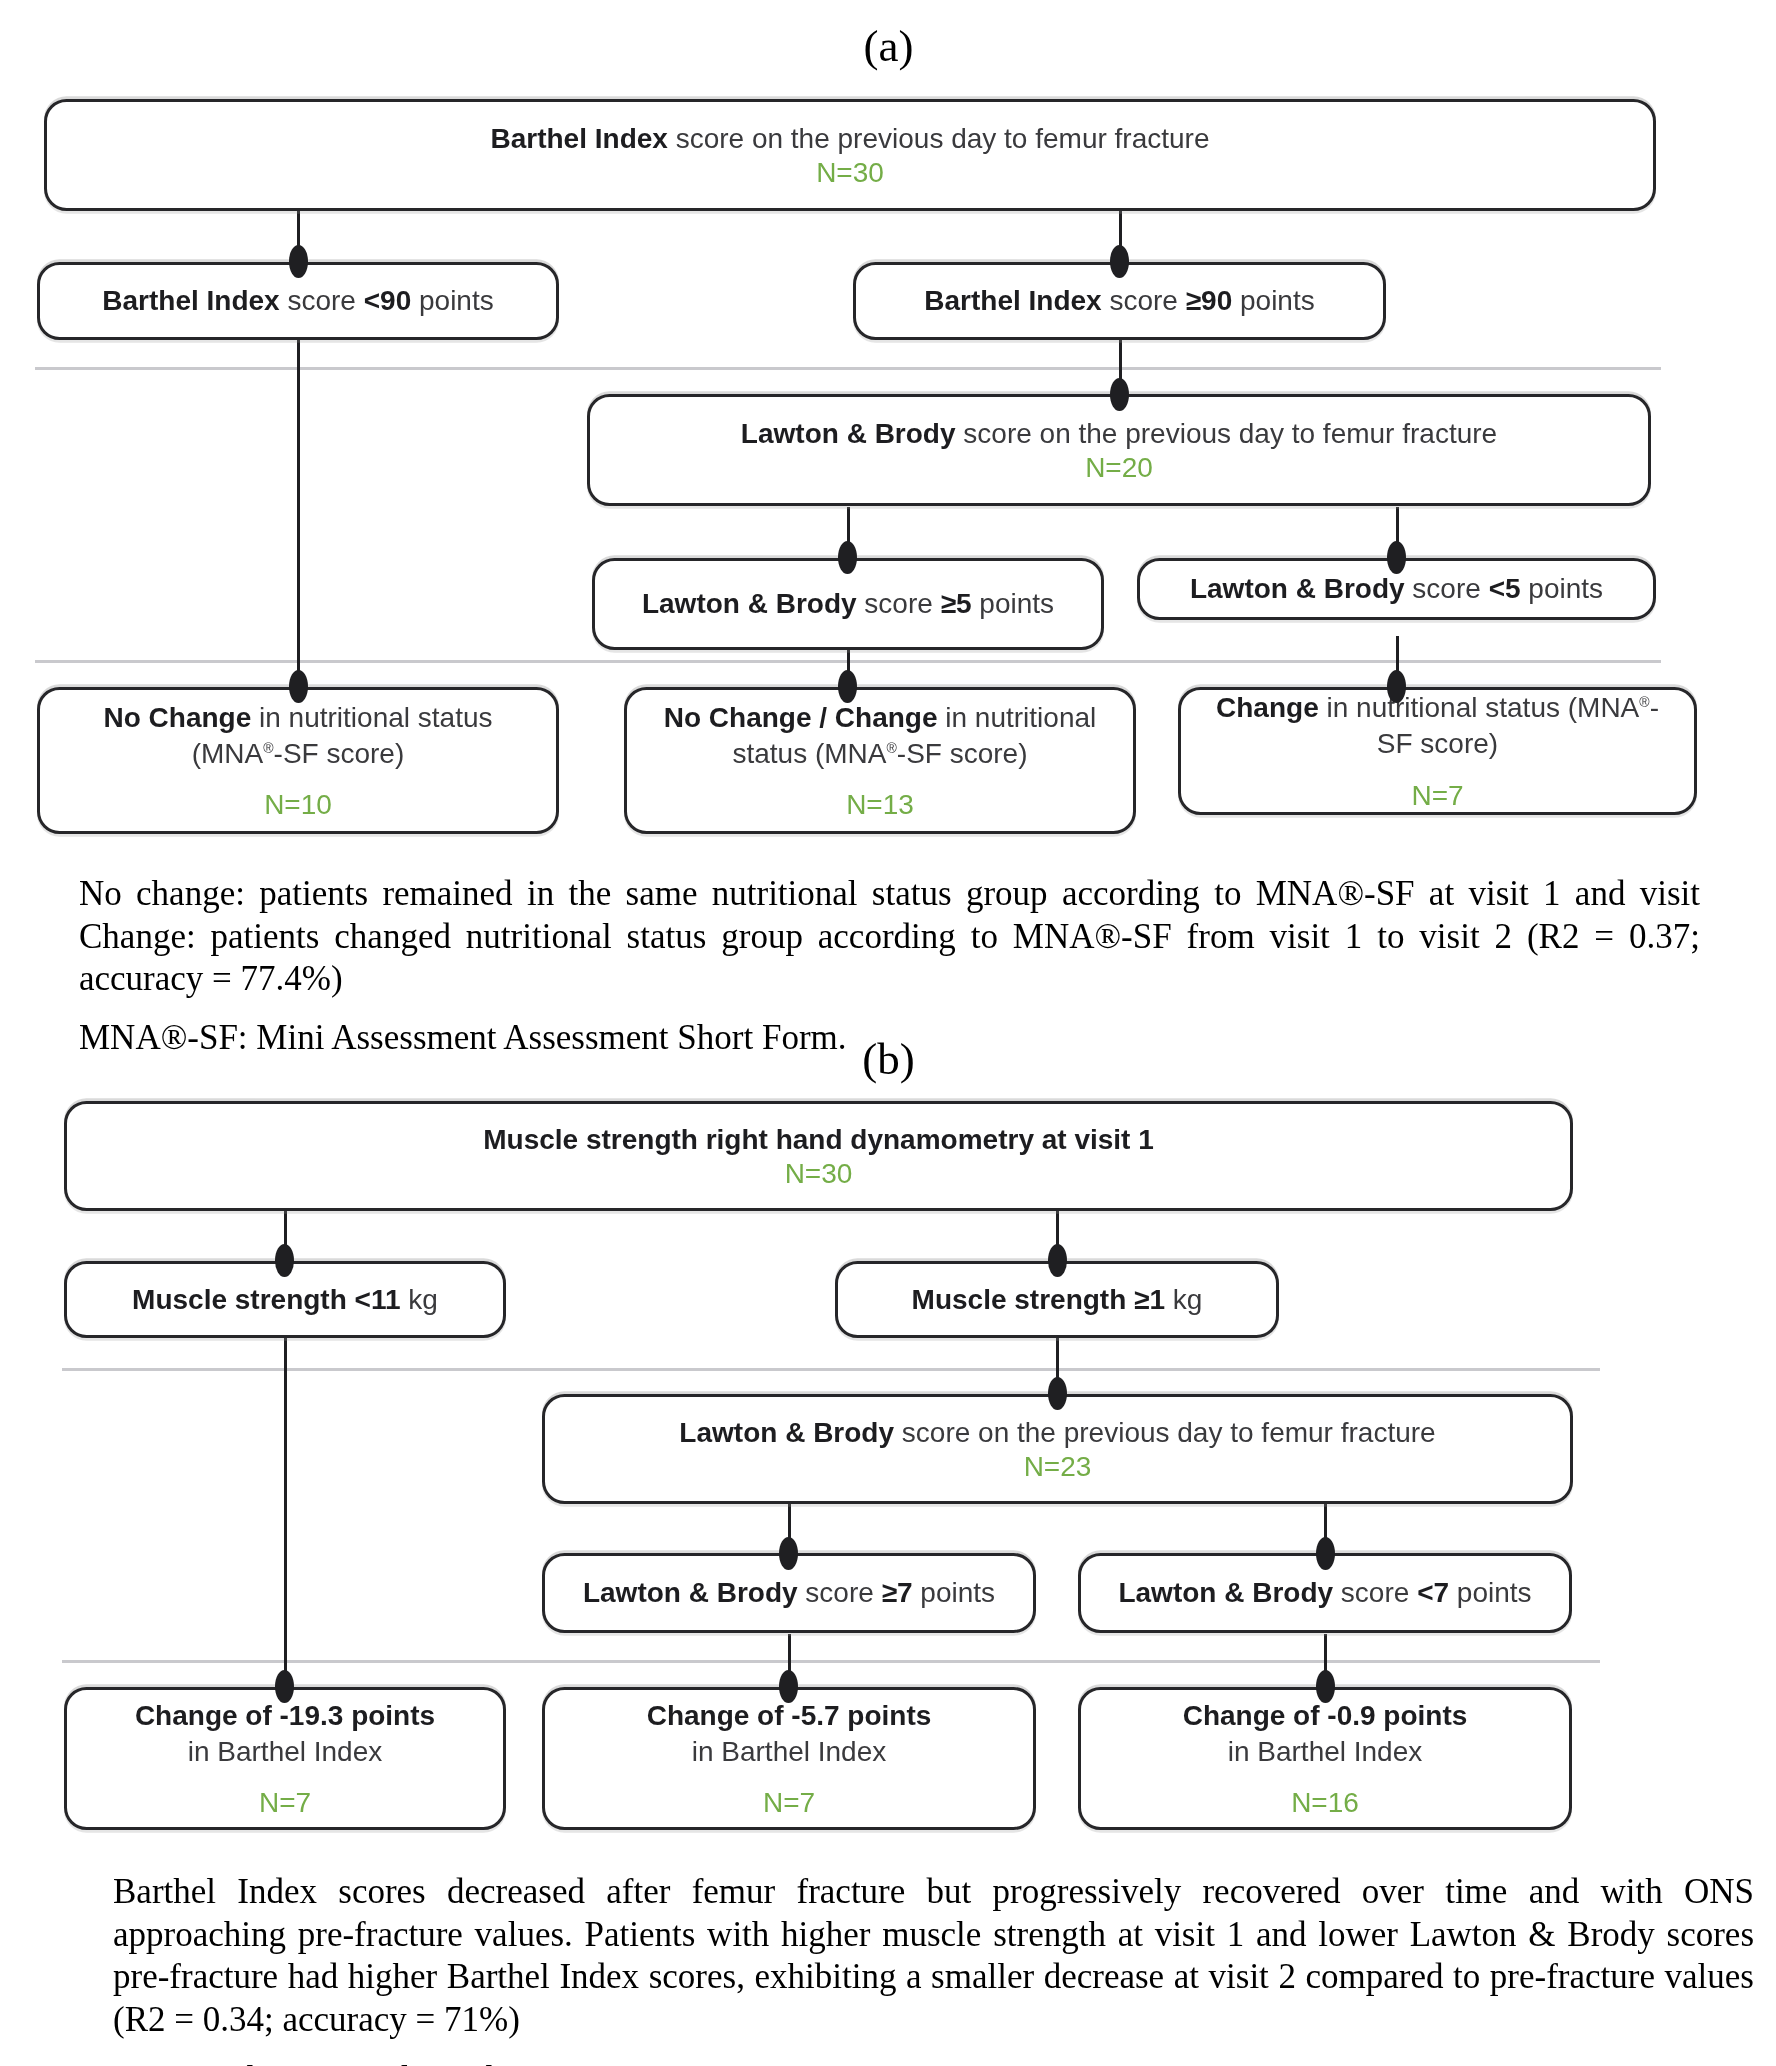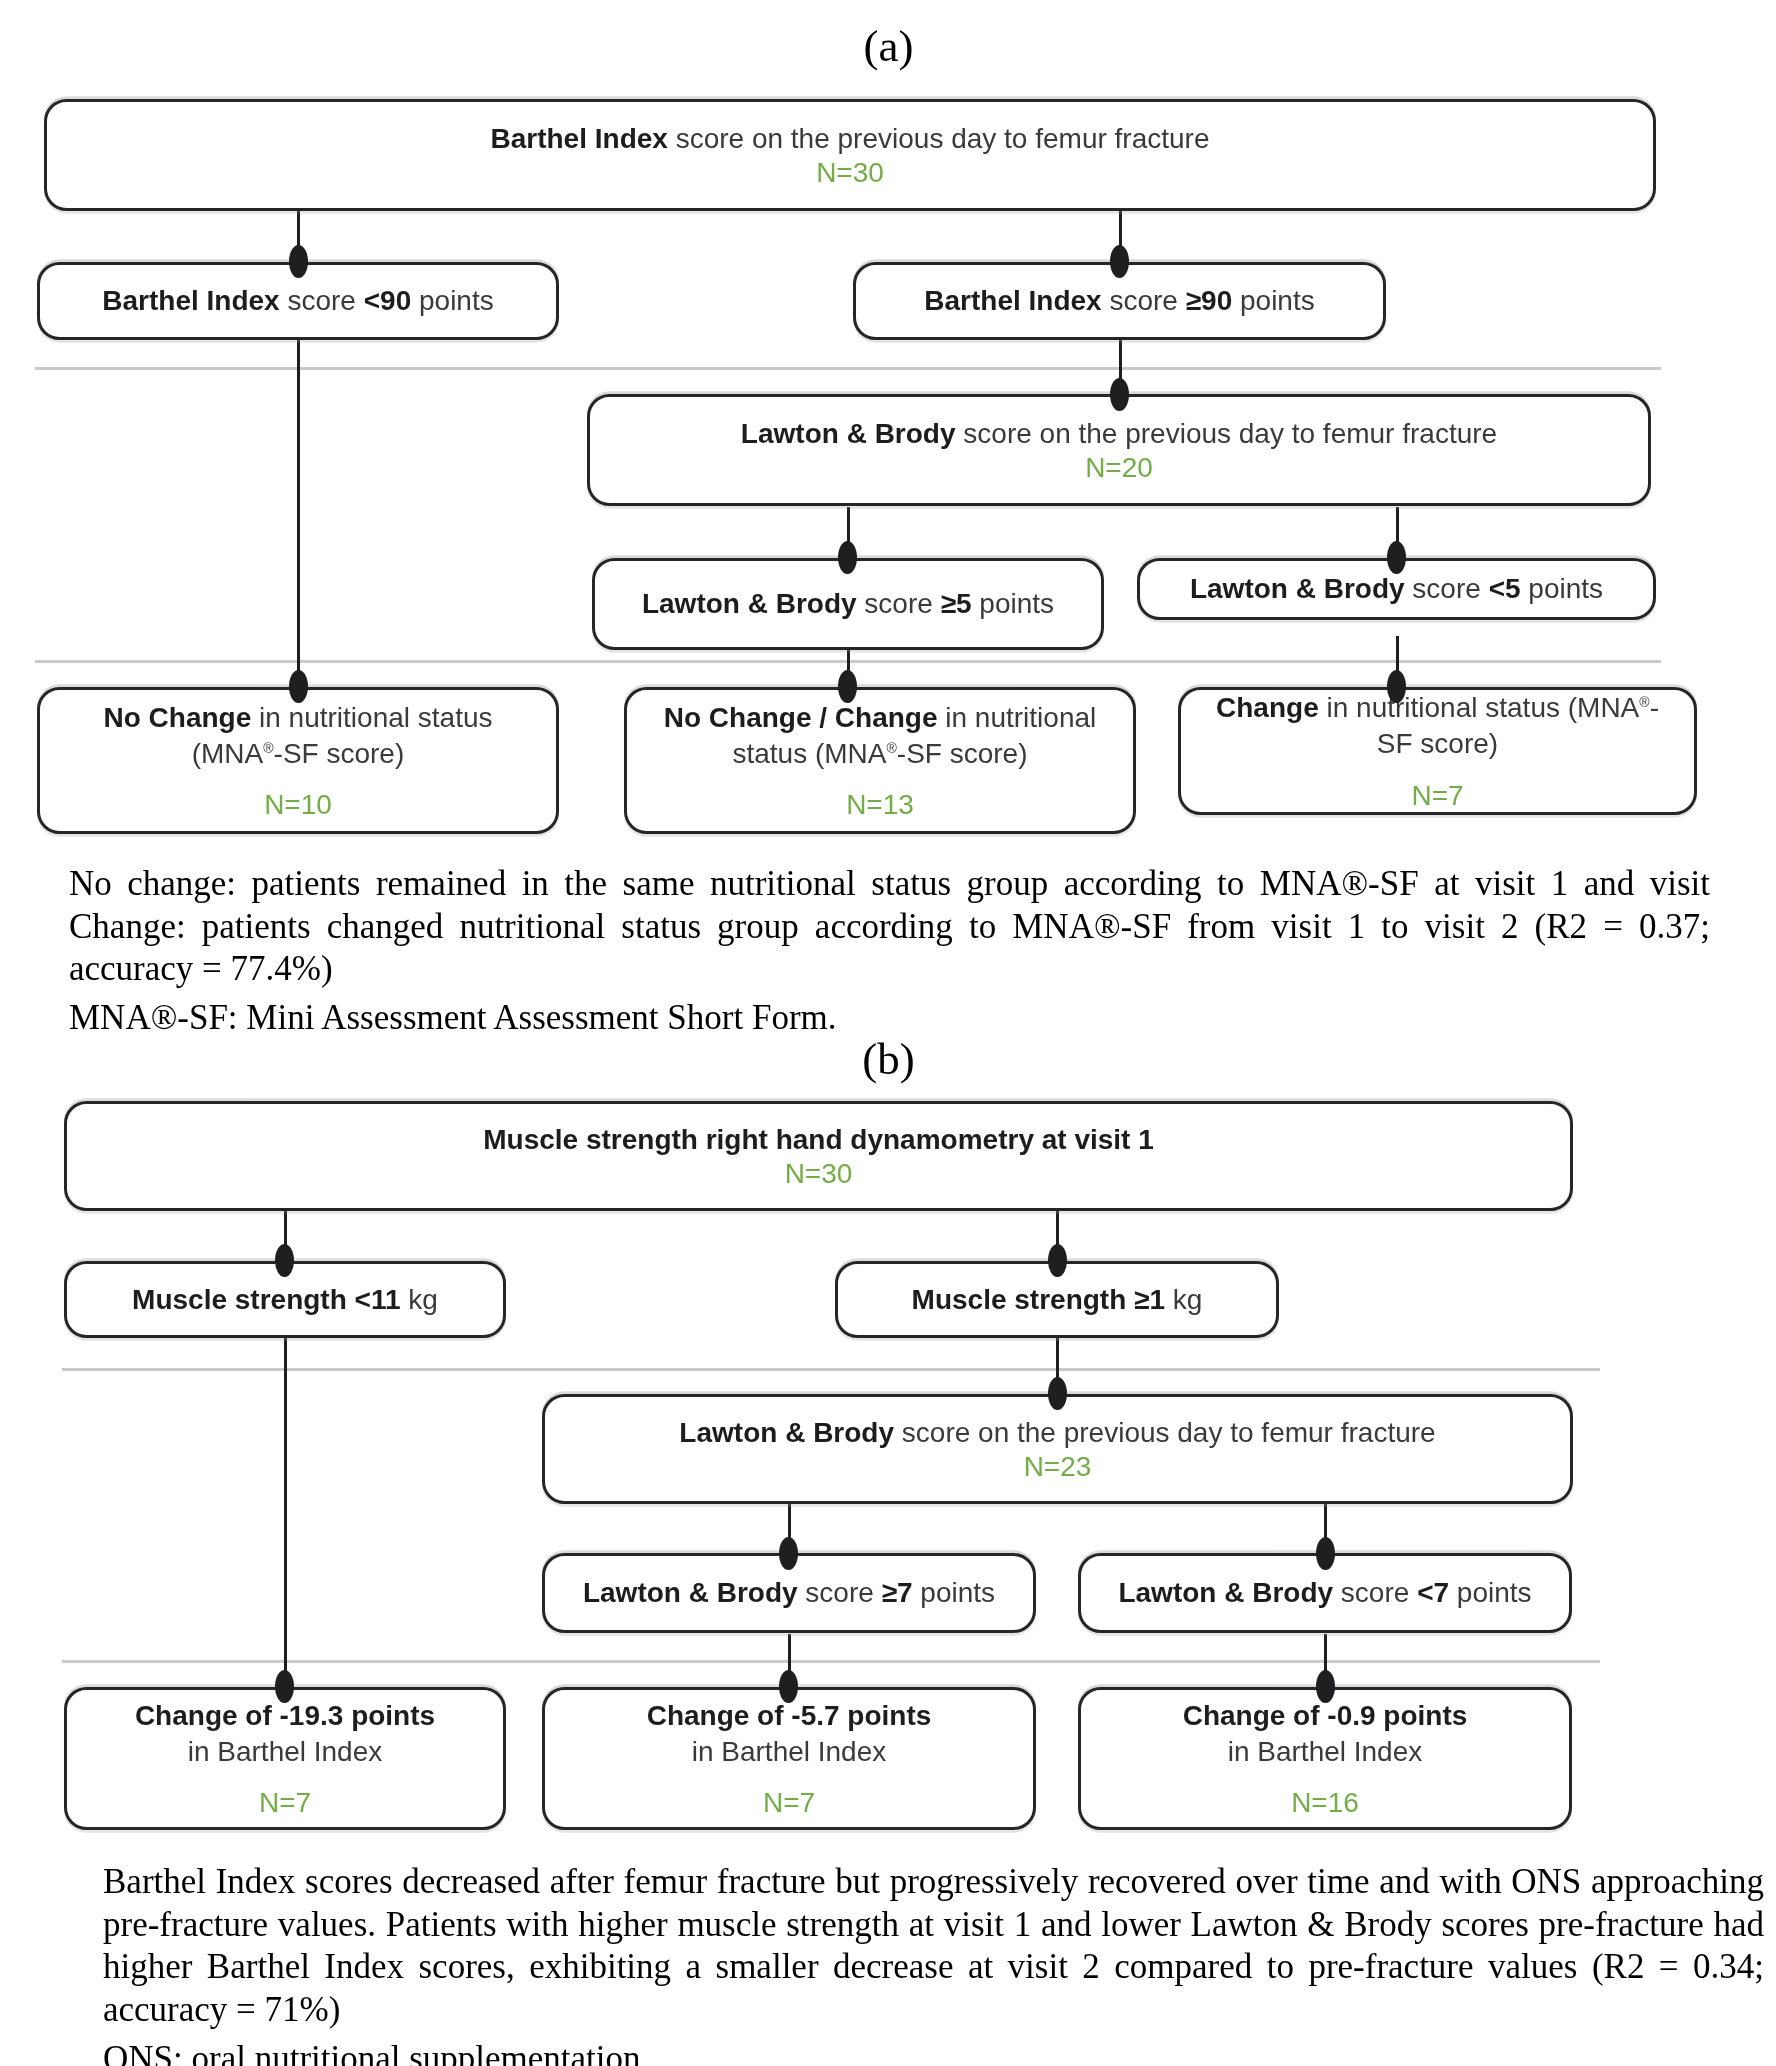--- a/index.html
+++ b/index.html
@@ -24,21 +24,21 @@
   .nsize{font-size:28px;font-weight:400;color:var(--green,#74ad47);margin-top:0;}
   .outcome .node-text{padding:0 29.5px;}
   .outcome .nsize{margin-top:18px;}
   .sep{position:absolute;height:2.7px;background:var(--separator,#c9c9cd);}
   .cline{position:absolute;width:2.7px;background:var(--line,#1f1f22);}
   .cdot{position:absolute;width:19px;height:33px;border-radius:50%;background:var(--line,#1f1f22);}
   .caption{
     position:absolute;font-family:"Liberation Serif", serif;font-size:35px;
     line-height:1.22;color:#000;
   }
-  .caption p{margin:6px;text-align:justify;}
+  .caption p{margin:16px;text-align:justify;}
   .caption p:last-child{text-align:left;}
 </style>
 </head>
 <body>
 
 <div class="fig-label" style="top:20.4px;">(a)</div>
 
 <div class="sep" style="left:35px;top:367px;width:1626px;"></div>
 <div class="sep" style="left:35px;top:660px;width:1626px;"></div>
 

